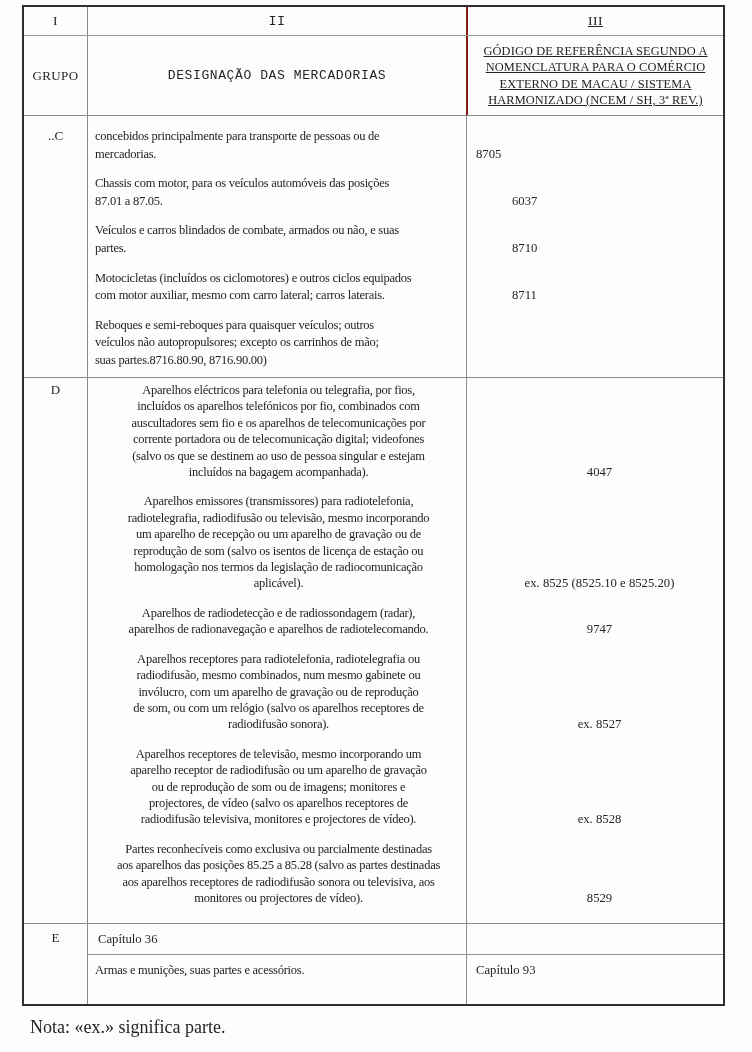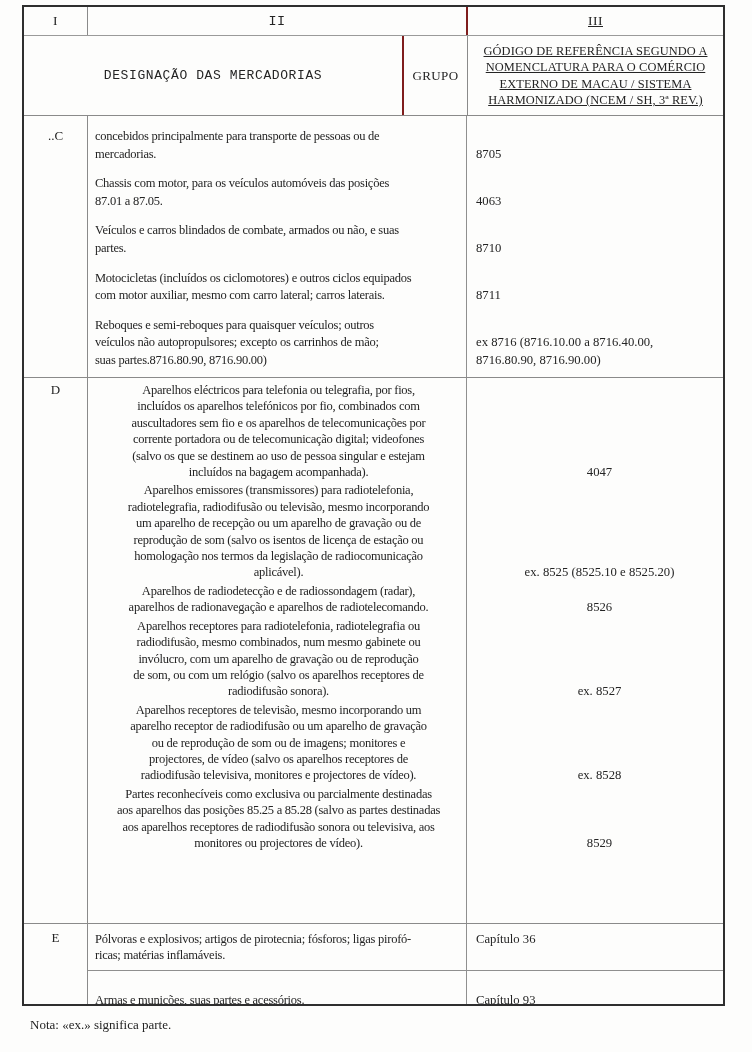--- a/index.html
+++ b/index.html
@@ -63,101 +63,99 @@
     position: absolute;
     left: 378px;
     top: 0;
     bottom: 0;
     width: 1px;
     background: #8f8f8f;
   }
   .group-c .g-body { padding-top: 12px; }
   .group-d .g-body { padding-top: 4px; }
   .item { display: flex; align-items: flex-end; }
-  .group-c .item + .item { margin-top: 12px; }
-  .group-d .item + .item { margin-top: 2px; }
+  .group-c .item + .item { margin-top: 12px; gap: 36px; }
+  .group-d .item + .item { margin-top: 13px; }
   .desc {
     width: 378px;
     padding: 0 4px 0 7px;
     white-space: pre-line;
     font-size: 12.5px;
     letter-spacing: -0.25px;
   }
   .code {
     flex: 1;
     padding-left: 10px;
     white-space: pre-line;
     font-size: 12.7px;
   }
   .group-c .desc, .group-c .code { line-height: 17.6px; }
   .group-d .desc, .group-d .code { line-height: 16.4px; text-align: center; }
   .group-e .desc, .group-e .code { line-height: 16px; }
   
   .group-e .item { align-items: flex-start; }
   .group-e .item-e1 { padding: 7px 0 7px; }
-  .group-e .item-e2 { border-top: 1px solid #8f8f8f; padding: 21px 0; }
+  .group-e .item-e2 { border-top: 1px solid #8f8f8f; padding: 7px 0; }
   
   .note {
     position: absolute;
     left: 30px;
     top: 1017px;
-    font-size: 13px;
+    font-size: 18px;
   }
 </style>
 </head>
 <body>
 
 <div class="page">
 
   <div class="doc-table">
 
     <div class="hdr-row hdr-numerals">
       <div class="hc hc-1 numeral">I</div>
       <div class="hc hc-2 numeral">II</div>
       <div class="hc hc-3 numeral">III</div>
     </div>
 
     <div class="hdr-row hdr-labels">
+      <div class="hc hc-1 lbl-grupo">GRUPO</div>
       <div class="hc hc-2 lbl-desig">DESIGNAÇÃO DAS MERCADORIAS</div>
-      <div class="hc hc-1 lbl-grupo">GRUPO</div>
       <div class="hc hc-3 lbl-codigo">GÓDIGO DE REFERÊNCIA SEGUNDO A
 NOMENCLATURA PARA O COMÉRCIO
 EXTERNO DE MACAU / SISTEMA
 HARMONIZADO (NCEM / SH, 3ª REV.)</div>
     </div>
 
     <div class="group group-c">
       <div class="g-col1">..C</div>
       <div class="g-body">
         <div class="item">
           <div class="desc">concebidos principalmente para transporte de pessoas ou de
 mercadorias.</div>
           <div class="code">8705</div>
         </div>
         <div class="item">
           <div class="desc">Chassis com motor, para os veículos automóveis das posições
 87.01 a 87.05.</div>
-          <div class="code">4063</div>
+          <div class="code">6037</div>
         </div>
         <div class="item">
           <div class="desc">Veículos e carros blindados de combate, armados ou não, e suas
 partes.</div>
           <div class="code">8710</div>
         </div>
         <div class="item">
           <div class="desc">Motocicletas (incluídos os ciclomotores) e outros ciclos equipados
 com motor auxiliar, mesmo com carro lateral; carros laterais.</div>
           <div class="code">8711</div>
         </div>
         <div class="item">
           <div class="desc">Reboques e semi-reboques para quaisquer veículos; outros
 veículos não autopropulsores; excepto os carrinhos de mão;
 suas partes.8716.80.90, 8716.90.00)</div>
-          <div class="code">ex 8716 (8716.10.00 a 8716.40.00,
-8716.80.90, 8716.90.00)</div>
         </div>
       </div>
     </div>
 
     <div class="group group-d">
       <div class="g-col1">D</div>
       <div class="g-body">
         <div class="item">
           <div class="desc">Aparelhos eléctricos para telefonia ou telegrafia, por fios,
 incluídos os aparelhos telefónicos por fio, combinados com
@@ -172,21 +170,21 @@
 radiotelegrafia, radiodifusão ou televisão, mesmo incorporando
 um aparelho de recepção ou um aparelho de gravação ou de
 reprodução de som (salvo os isentos de licença de estação ou
 homologação nos termos da legislação de radiocomunicação
 aplicável).</div>
           <div class="code">ex. 8525 (8525.10 e 8525.20)</div>
         </div>
         <div class="item">
           <div class="desc">Aparelhos de radiodetecção e de radiossondagem (radar),
 aparelhos de radionavegação e aparelhos de radiotelecomando.</div>
-          <div class="code">8526</div>
+          <div class="code">9747</div>
         </div>
         <div class="item">
           <div class="desc">Aparelhos receptores para radiotelefonia, radiotelegrafia ou
 radiodifusão, mesmo combinados, num mesmo gabinete ou
 invólucro, com um aparelho de gravação ou de reprodução
 de som, ou com um relógio (salvo os aparelhos receptores de
 radiodifusão sonora).</div>
           <div class="code">ex. 8527</div>
         </div>
         <div class="item">
@@ -204,22 +202,20 @@
 monitores ou projectores de vídeo).</div>
           <div class="code">8529</div>
         </div>
       </div>
     </div>
 
     <div class="group group-e">
       <div class="g-col1">E</div>
       <div class="g-body">
         <div class="item item-e1">
-          <div class="desc">Pólvoras e explosivos; artigos de pirotecnia; fósforos; ligas pirofó-
-ricas; matérias inflamáveis.</div>
           <div class="code">Capítulo 36</div>
         </div>
         <div class="item item-e2">
           <div class="desc">Armas e munições, suas partes e acessórios.</div>
           <div class="code">Capítulo 93</div>
         </div>
       </div>
     </div>
 
   </div>

